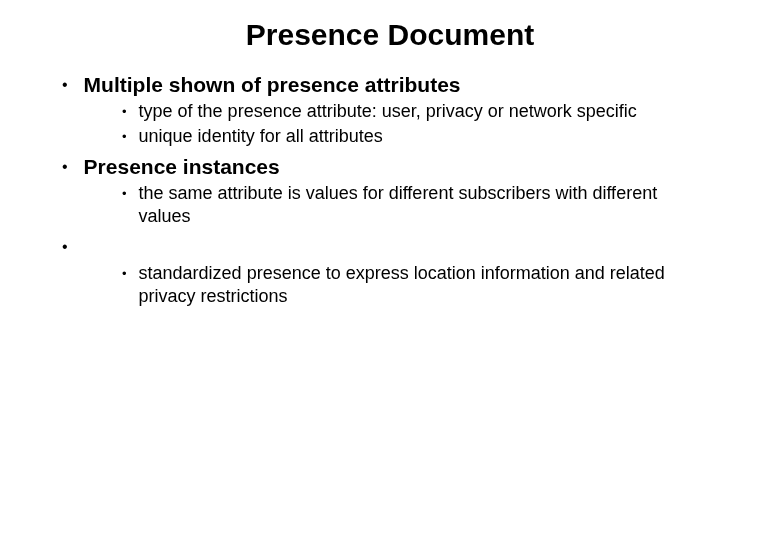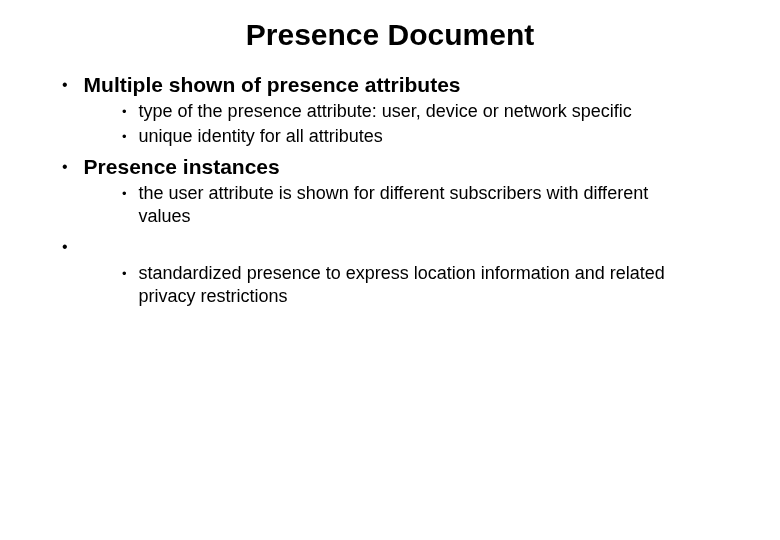--- a/index.html
+++ b/index.html
@@ -69,36 +69,36 @@
 
 <div class="content">
 
   <div class="bullet-l1">
     <span class="dot">•</span>
     <span class="text">Multiple shown of presence attributes</span>
   </div>
   <div class="sub-list">
     <div class="bullet-l2">
       <span class="dot">•</span>
-      <span class="text">type of the presence attribute: user, device or network specific</span>
+      <span class="text">type of the presence attribute: user, privacy or network specific</span>
     </div>
     <div class="bullet-l2">
       <span class="dot">•</span>
       <span class="text">unique identity for all attributes</span>
     </div>
   </div>
 
   <div class="bullet-l1">
     <span class="dot">•</span>
     <span class="text">Presence instances</span>
   </div>
   <div class="sub-list">
     <div class="bullet-l2">
       <span class="dot">•</span>
-      <span class="text">the user attribute is shown for different subscribers with different values</span>
+      <span class="text">the same attribute is values for different subscribers with different values</span>
     </div>
   </div>
 
   <div class="bullet-l1">
     <span class="dot">•</span>
   </div>
   <div class="sub-list">
     <div class="bullet-l2">
       <span class="dot">•</span>
       <span class="text">standardized presence to express location information and related privacy restrictions</span>

